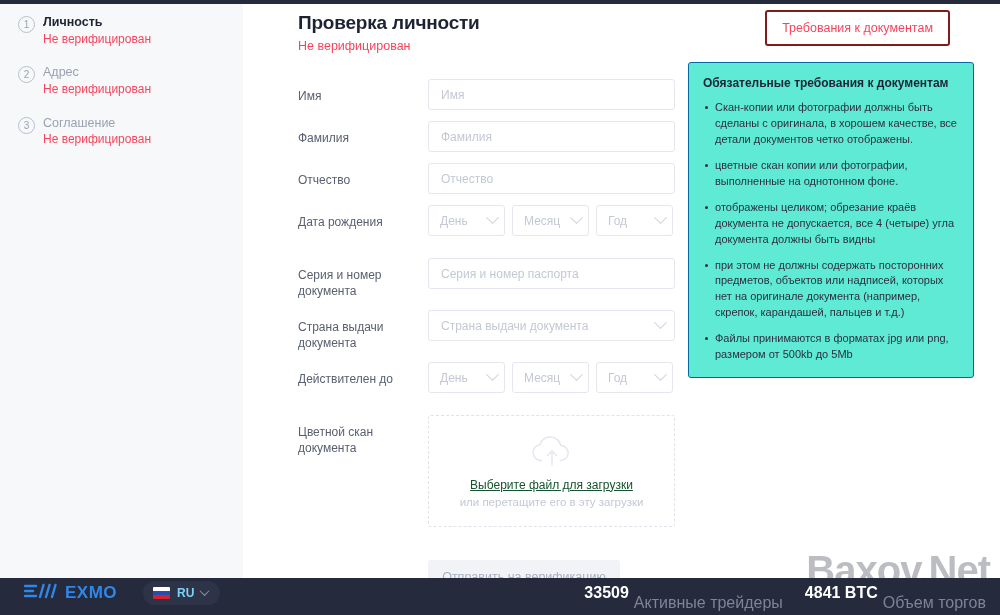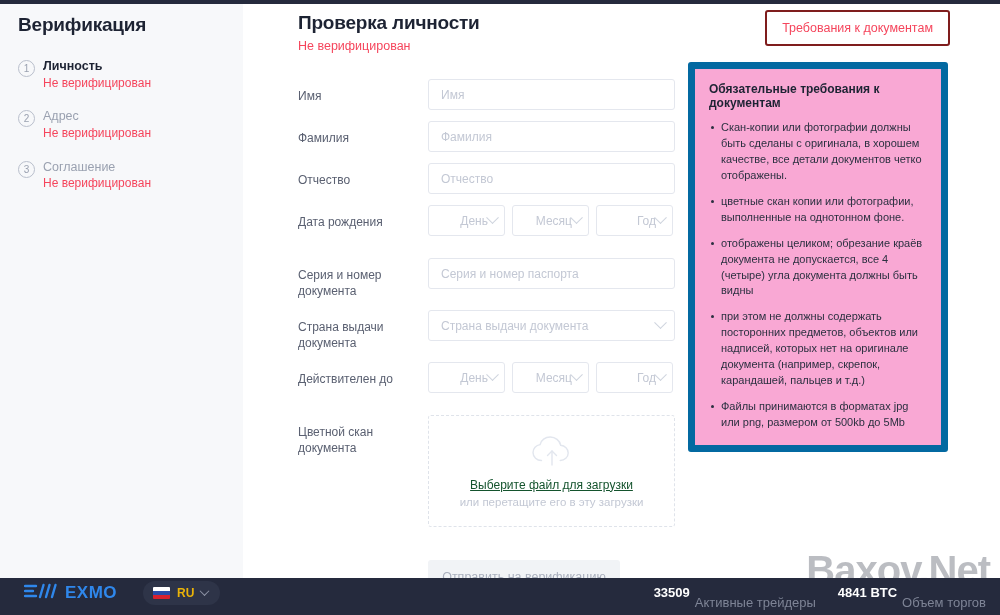--- a/index.html
+++ b/index.html
@@ -155,21 +155,21 @@
     align-items: center;
     justify-content: space-between;
     padding: 0 9px 0 12px;
     font-size: 12px;
     color: #c3c8d4;
     cursor: pointer;
     user-select: none;
   }
 
   .date-group { display: flex; gap: 7px; }
-  .date-group .select-box { width: 77px; padding: 0 7px 0 11px; justify-content: flex-end; }
+  .date-group .select-box { width: 77px; padding: 0 7px 0 11px; }
 
   .select-box.wide { width: 247px; }
 
   .chev {
     width: 9px; height: 9px;
     border-right: 1.4px solid #cfd4de;
     border-bottom: 1.4px solid #cfd4de;
     transform: rotate(45deg) translate(-2px, -2px);
     flex: none;
   }
@@ -230,24 +230,24 @@
     font-family: inherit;
     font-size: 12.5px;
     cursor: pointer;
   }
 
   
   .req-panel {
     position: absolute;
     top: 58px;
     left: 688px;
-    width: 260px;
-    border: 7px solid #0369a1;
+    width: 286px;
+    border: 1px solid #0369a1;
     border-radius: 3px;
-    background: #f9a8d4;
+    background: #5eead4;
     padding: 13px 14px 14px 14px;
   }
 
   .req-title {
     font-size: 12px;
     font-weight: bold;
     color: #1d2333;
     margin-bottom: 10px;
   }
 
@@ -330,52 +330,51 @@
     flex-direction: column;
     flex: none;
   }
   .flag i { display: block; height: 4px; }
   .flag .w { background: #ffffff; }
   .flag .b { background: #2a4caa; }
   .flag .r { background: #d8212f; }
 
   .lang-code {
     font-size: 12px;
-    color: #eab308;
+    color: #7dd3fc;
     font-weight: bold;
   }
 
   .chev-sm {
     width: 7px; height: 7px;
     border-right: 1.4px solid #8e94a6;
     border-bottom: 1.4px solid #8e94a6;
     transform: rotate(45deg) translate(-1px, -1px);
   }
 
   .footer-stats {
     margin-left: auto;
     display: flex;
     align-items: flex-end;
     gap: 22px;
-    font-size: 13px;
+    font-size: 16px;
   }
 
   .stat { display: flex; align-items: center; gap: 5px; }
   .stat-val { color: #ffffff; font-weight: bold; }
   .stat-lbl { color: #7e8496; margin-top: 20px; }
 </style>
 </head>
 <body>
 
 <div class="top-strip"></div>
 
 <div class="page">
 
   <aside class="sidebar">
-    <div class="sidebar-title">Верификация</div>
 
     <div class="steps">
 
       <div class="step active">
         <div class="step-num">1</div>
         <div class="step-body">
           <div class="step-name">Личность</div>
           <div class="step-status">Не верифицирован</div>
         </div>
       </div>

